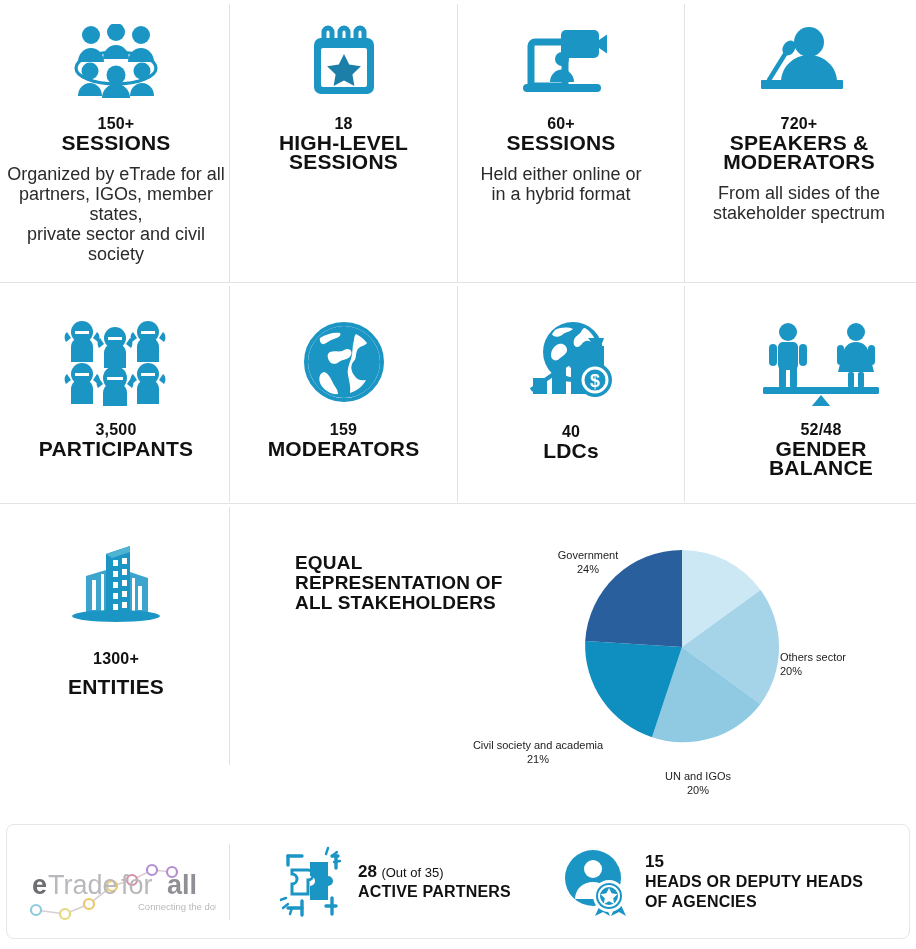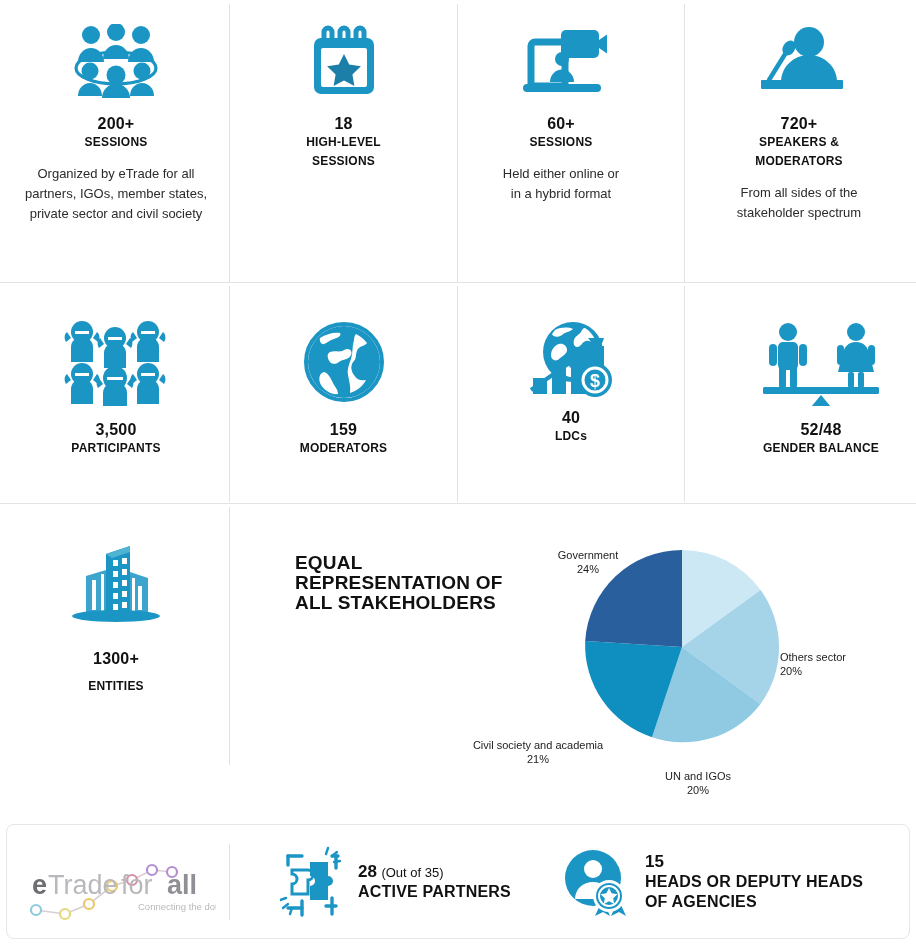--- a/index.html
+++ b/index.html
@@ -23,25 +23,25 @@
   }
   .vdiv { position: absolute; width: 1px; background: #e3e3e3; }
   .hdiv { position: absolute; height: 1px; background: #e3e3e3; left: 0; width: 916px; }
 
   .icon-wrap { display: flex; align-items: flex-end; justify-content: center; }
   .stat-number {
     font-size: 16px; font-weight: bold; letter-spacing: .2px;
     line-height: 19px; color: #111;
   }
   .stat-label {
-    font-size: 12px; font-weight: bold; letter-spacing: .2px;
+    font-size: 21px; font-weight: bold; letter-spacing: .2px;
     line-height: 19px; color: #111; white-space: pre-line;
   }
   .stat-desc {
-    font-size: 13px; font-weight: normal; line-height: 20px;
+    font-size: 18px; font-weight: normal; line-height: 20px;
     color: #2b2b2b; margin-top: 12px; white-space: pre-line;
   }
 
   
   .pie-heading {
     position: absolute; left: 295px; top: 553px;
     font-size: 19px; font-weight: bold; line-height: 20px;
     color: #111; text-align: left; white-space: pre-line; letter-spacing: .2px;
   }
   .pie-box { position: absolute; left: 462px; top: 512px; width: 450px; height: 280px; }
@@ -102,21 +102,21 @@
           <g fill="#1b95c4">
             <circle cx="20" cy="47" r="8.5"></circle>
             <path d="M8 72c0-7.5 5.4-13 12-13s12 5.5 12 13z"></path>
             <circle cx="46" cy="51" r="9.5"></circle>
             <path d="M32 74c0-8 6.2-14 14-14s14 6 14 14z"></path>
             <circle cx="72" cy="47" r="8.5"></circle>
             <path d="M60 72c0-7.5 5.4-13 12-13s12 5.5 12 13z"></path>
           </g>
         </svg>
       </div>
-      <div class="stat-number" style="margin-top:16px;">200+</div>
+      <div class="stat-number" style="margin-top:16px;">150+</div>
       <div class="stat-label">SESSIONS</div>
       <div class="stat-desc">Organized by eTrade for all
 partners, IGOs, member states,
 private sector and civil society</div>
     </div>
 
     <div class="cell" style="left:231px; top:24px; width:225px;">
       <div class="icon-wrap">
         <svg width="72" height="74" viewBox="0 0 72 74">
           <g fill="none" stroke="#1b95c4" stroke-width="5" stroke-linecap="round">
@@ -260,21 +260,21 @@
             <rect x="46" y="38" width="14" height="38"></rect>
             <rect x="65" y="28" width="14" height="48"></rect>
           </g>
           <path d="M6 72 L74 24" stroke="#1b95c4" stroke-width="4" fill="none"></path>
           <path d="M63 20l16 0l-5 14z" fill="#1b95c4"></path>
           <circle cx="70" cy="62" r="17" fill="#1b95c4"></circle>
           <circle cx="70" cy="62" r="12" fill="none" stroke="#ffffff" stroke-width="3"></circle>
           <text x="70" y="69" font-size="18" font-weight="bold" fill="#ffffff" text-anchor="middle" font-family="Liberation Sans, sans-serif">$</text>
         </svg>
       </div>
-      <div class="stat-number" style="margin-top:2px;">40</div>
+      <div class="stat-number" style="margin-top:16px;">40</div>
       <div class="stat-label">LDCs</div>
     </div>
 
     <div class="cell" style="left:686px; top:318px; width:226px;padding-left:44px;">
       <div class="icon-wrap">
         <svg width="124" height="88" viewBox="0 0 124 88">
           <g fill="#1b95c4">
 
             <circle cx="29" cy="14" r="9"></circle>
             <rect x="19" y="24" width="20" height="28" rx="5"></rect>

